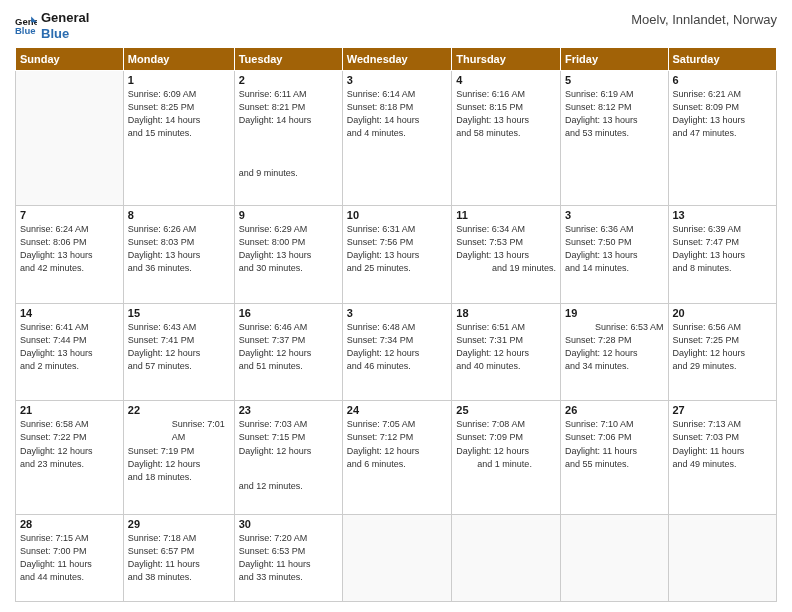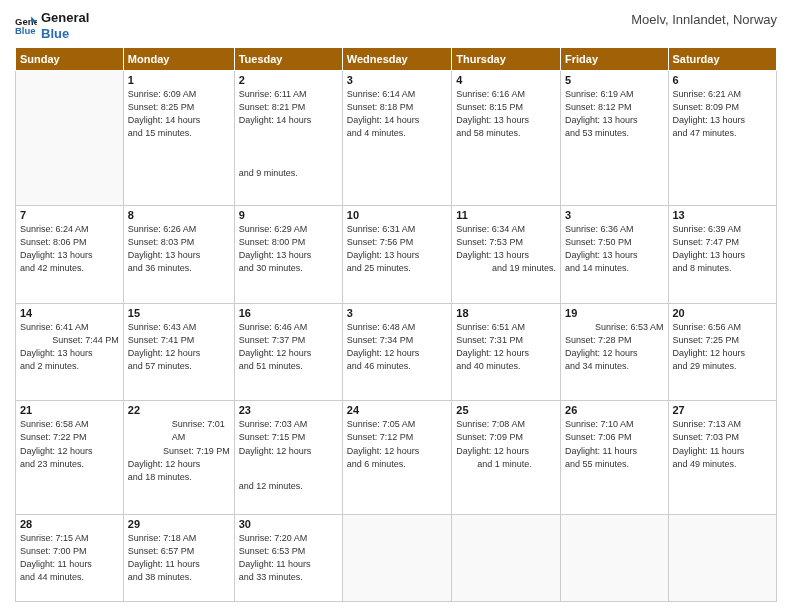--- a/index.html
+++ b/index.html
@@ -246,21 +246,21 @@
               <span style="display: block;">Daylight: 13 hours</span>
               <span style="display: block;">and 8 minutes.</span>
             </div>
           </td>
         </tr>
         <tr>
           <td>
             <span class="day-number">14</span>
             <div class="day-info">
               <span style="display: block;">Sunrise: 6:41 AM</span>
-              <span style="display: block; text-align: right;">Sunset: 7:44 PM</span>
+              <span style="display: block;">Sunset: 7:44 PM</span>
               <span style="display: block;">Daylight: 13 hours</span>
               <span style="display: block;">and 2 minutes.</span>
             </div>
           </td>
           <td>
             <span class="day-number">15</span>
             <div class="day-info">
               <span style="display: block;">Sunrise: 6:43 AM</span>
               <span style="display: block;">Sunset: 7:41 PM</span>
               <span style="display: block;">Daylight: 12 hours</span>
@@ -320,21 +320,21 @@
               <span style="display: block;">Sunrise: 6:58 AM</span>
               <span style="display: block;">Sunset: 7:22 PM</span>
               <span style="display: block;">Daylight: 12 hours</span>
               <span style="display: block;">and 23 minutes.</span>
             </div>
           </td>
           <td>
             <span class="day-number">22</span>
             <div class="day-info">
               <span style="display: block; margin-left: 44px;">Sunrise: 7:01 AM</span>
-              <span style="display: block; text-align: right;">Sunset: 7:19 PM</span>
+              <span style="display: block;">Sunset: 7:19 PM</span>
               <span style="display: block;">Daylight: 12 hours</span>
               <span style="display: block;">and 18 minutes.</span>
             </div>
           </td>
           <td>
             <span class="day-number">23</span>
             <div class="day-info">
               <span style="display: block;">Sunrise: 7:03 AM</span>
               <span style="display: block;">Sunset: 7:15 PM</span>
               <span style="display: block;">Daylight: 12 hours</span>

